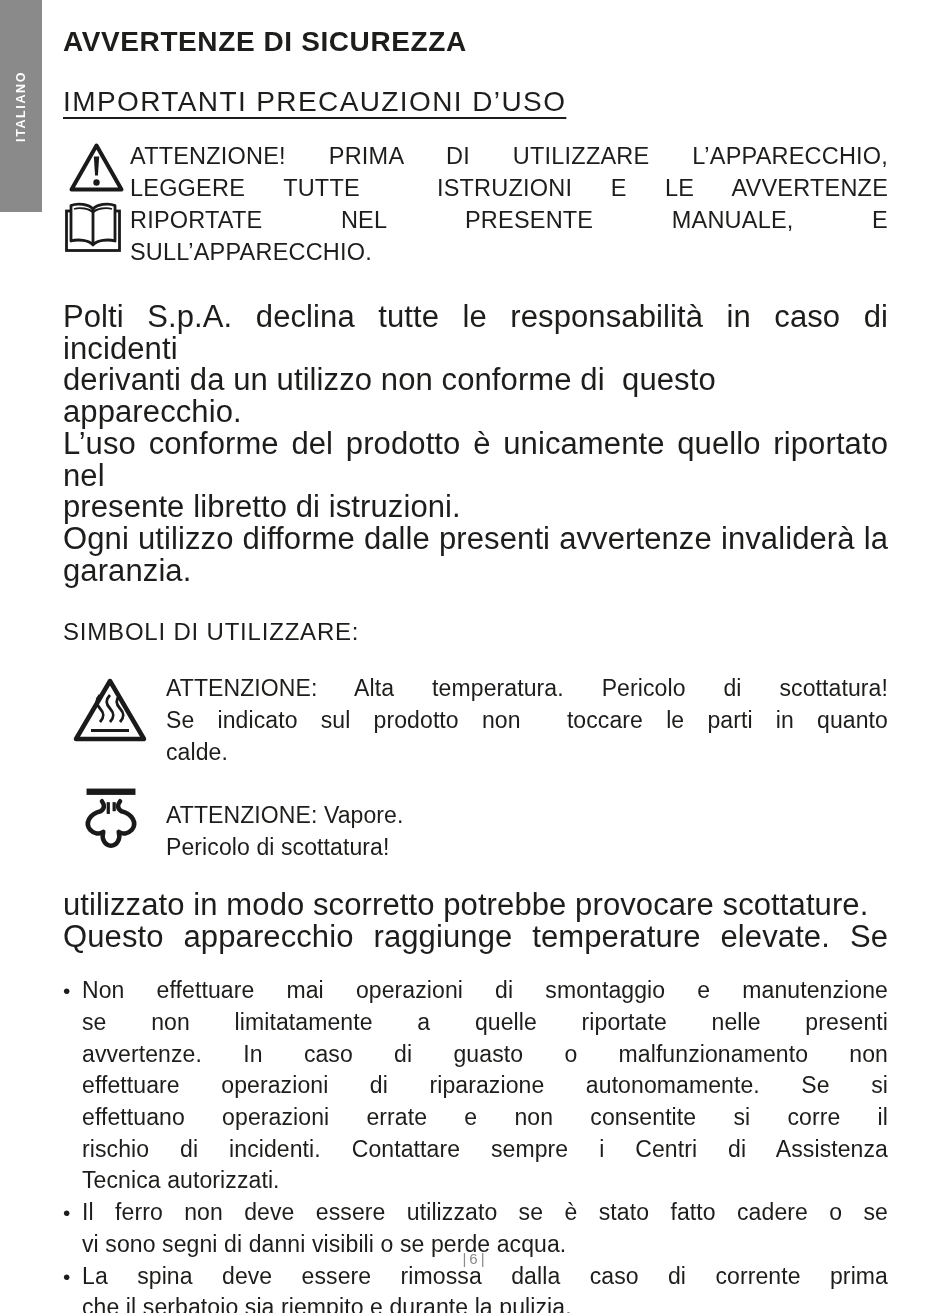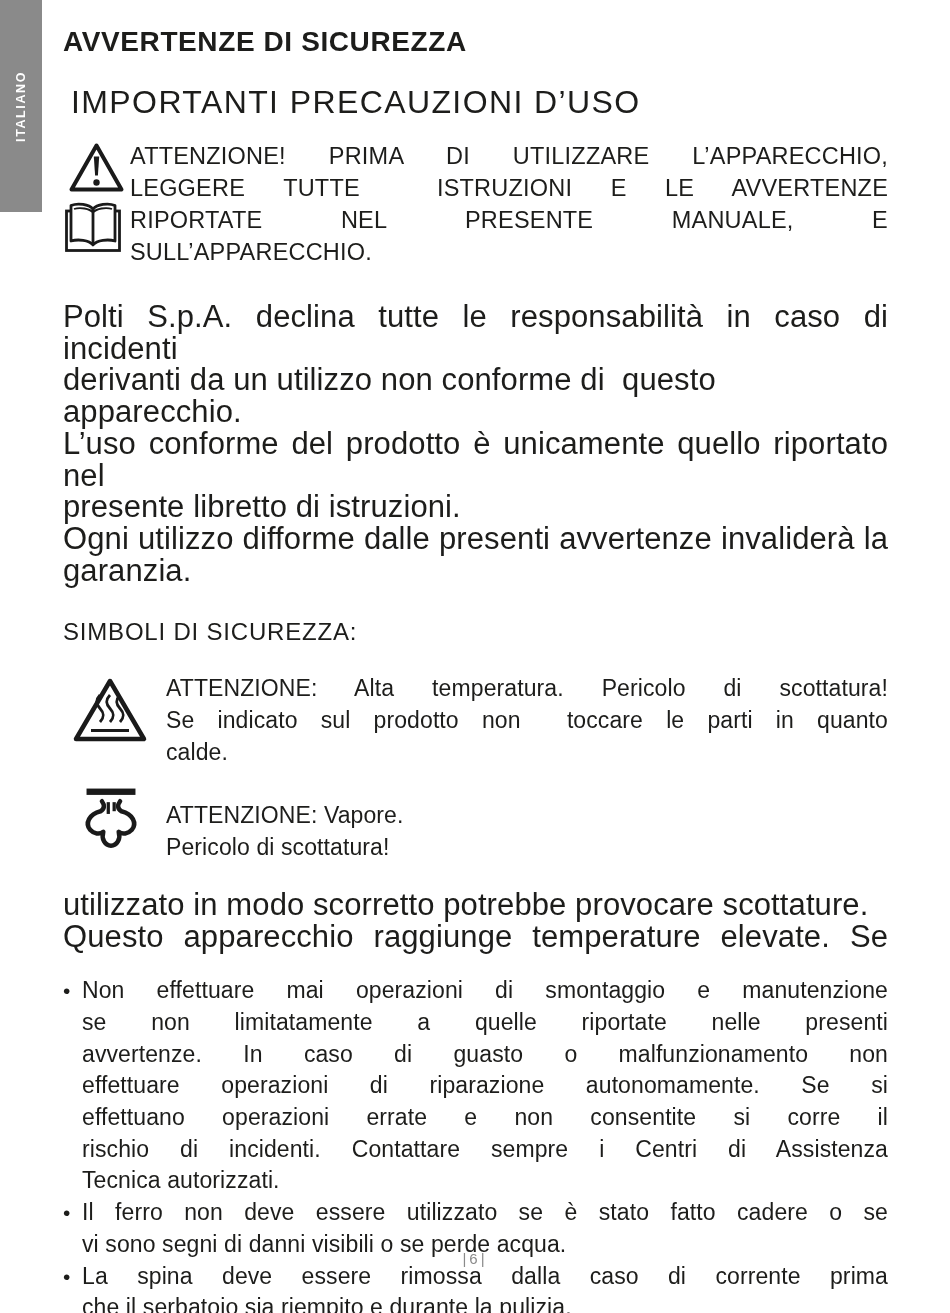--- a/index.html
+++ b/index.html
@@ -29,24 +29,25 @@
   .content{
     position:absolute;left:63px;top:0;width:825px;
   }
   .title{
     margin:26px 0 0 0;
     font-size:28px;font-weight:700;
     letter-spacing:0.6px;
     line-height:31px;
   }
   .subtitle{
-    margin:30px 0 0 8px;
-    font-size:32px;font-weight:400;
+    margin:30px 0 0 0;
+    font-size:28px;font-weight:400;
     letter-spacing:1.4px;
     line-height:30px;
+    text-decoration:underline;
     text-underline-offset:6px;
     text-decoration-thickness:1.5px;
   }
   .ln{text-align:left;}
   .jl{text-align:justify;text-align-last:justify;text-justify:inter-word;}
   
   .warning-block{display:flex;margin-top:23px;}
   .warn-icons{flex:none;width:67px;padding-top:2px;}
   .warn-icons svg{display:block;}
   .book-icon-svg{margin-top:7px;margin-left:-2px;}
@@ -125,21 +126,21 @@
 
     <div class="para">
       <div class="ln jl">Polti S.p.A. declina tutte le responsabilità in caso di incidenti</div>
       <div class="ln">derivanti da un utilizzo non conforme di &nbsp;questo apparecchio.</div>
       <div class="ln jl">L’uso conforme del prodotto è unicamente quello riportato nel</div>
       <div class="ln">presente libretto di istruzioni.</div>
       <div class="ln jl">Ogni utilizzo difforme dalle presenti avvertenze invaliderà la</div>
       <div class="ln">garanzia.</div>
     </div>
 
-    <h3 class="symbols-heading">SIMBOLI DI SICUREZZA:</h3>
+    <h3 class="symbols-heading">SIMBOLI DI UTILIZZARE:</h3>
 
     <div class="symbol-row">
       <div class="sym-icon-col">
         <svg class="hot-icon-svg" width="76" height="68" viewBox="0 0 76 68">
           <path d="M38 5 L72 63 L4 63 Z" fill="none" stroke="#1a1a1a" stroke-width="4.5" stroke-linejoin="round"></path>
           <line x1="19" y1="54.5" x2="57" y2="54.5" stroke="#1a1a1a" stroke-width="3.2"></line>
           <path d="M28 19 c-4.5 4.8 -4.5 8.7 0 13.5 c4.5 4.8 4.5 8.7 0 13.5" fill="none" stroke="#1a1a1a" stroke-width="2.8"></path>
           <path d="M38 19 c-4.5 4.8 -4.5 8.7 0 13.5 c4.5 4.8 4.5 8.7 0 13.5" fill="none" stroke="#1a1a1a" stroke-width="2.8"></path>
           <path d="M48 19 c-4.5 4.8 -4.5 8.7 0 13.5 c4.5 4.8 4.5 8.7 0 13.5" fill="none" stroke="#1a1a1a" stroke-width="2.8"></path>
         </svg>

